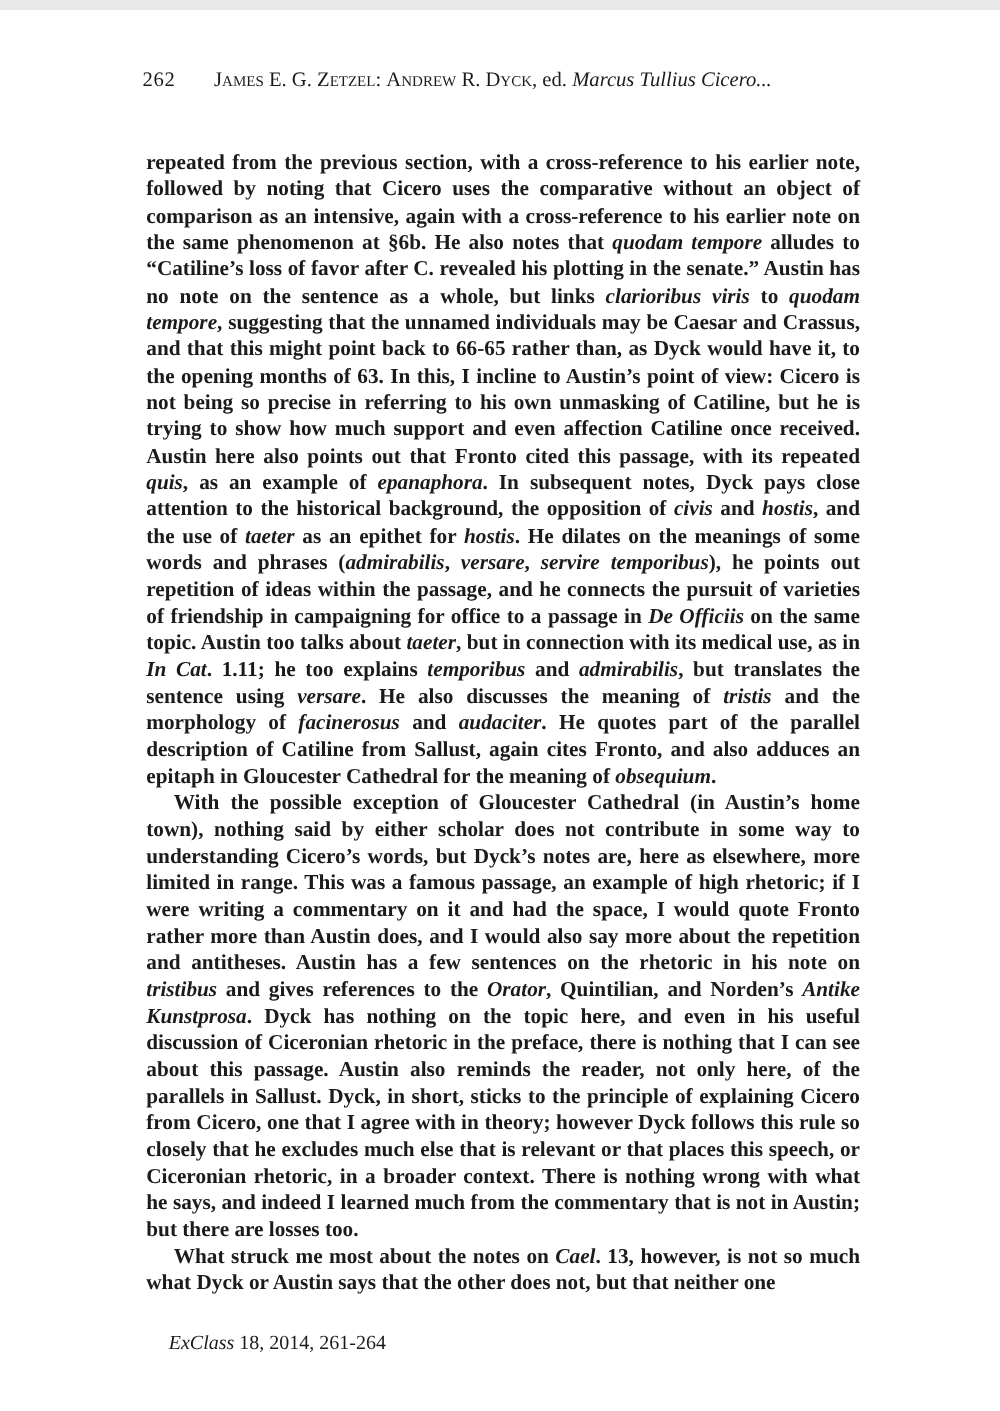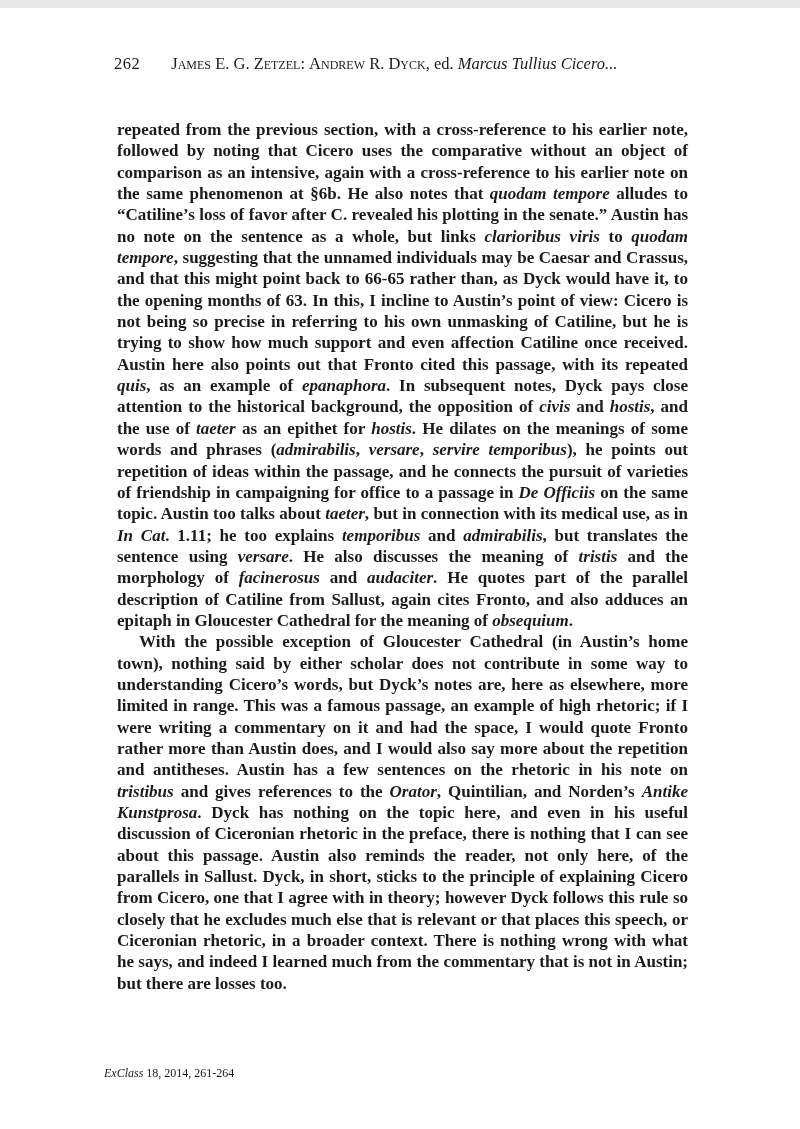--- a/index.html
+++ b/index.html
@@ -32,35 +32,36 @@
     width: 571px;
     font-size: 17px;
     line-height: 21.35px;
     text-align: justify;
   }
   .body-text p { margin: 0; padding: 0; font-weight: bold; }
   .body-text p.indent { text-indent: 22px; }
   .footer {
     position: absolute;
     top: 1058px;
-    left: 104px;
-    font-size: 12px;
+    left: 135px;
+    font-size: 16px;
   }
 </style>
 </head>
 <body>
 
 <div class="page">
 
   <div class="header">
     <span class="pagenum">262</span><span class="running-head"><span class="sc">James E. G. Zetzel</span><span>: </span><span class="sc">Andrew R. Dyck</span><span>, ed. </span><i>Marcus Tullius Cicero...</i></span>
   </div>
 
   <div class="body-text">
       <p class=""><span>repeated from the previous section, with a cross-reference to his earlier note, followed by noting that Cicero uses the comparative without an object of comparison as an intensive, again with a cross-reference to his earlier note on the same phenomenon at §6b. He also notes that </span><i>quodam tempore</i><span> alludes to “Catiline’s loss of favor after C. revealed his plotting in the senate.” Austin has no note on the sentence as a whole, but links </span><i>clarioribus viris</i><span> to </span><i>quodam tempore</i><span>, suggesting that the unnamed individuals may be Caesar and Crassus, and that this might point back to 66-65 rather than, as Dyck would have it, to the opening months of 63. In this, I incline to Austin’s point of view: Cicero is not being so precise in referring to his own unmasking of Catiline, but he is trying to show how much support and even affection Catiline once received. Austin here also points out that Fronto cited this passage, with its repeated </span><i>quis</i><span>, as an example of </span><i>epanaphora</i><span>. In subsequent notes, Dyck pays close attention to the historical background, the opposition of </span><i>civis</i><span> and </span><i>hostis</i><span>, and the use of </span><i>taeter</i><span> as an epithet for </span><i>hostis</i><span>. He dilates on the meanings of some words and phrases (</span><i>admirabilis</i><span>, </span><i>versare</i><span>, </span><i>servire temporibus</i><span>), he points out repetition of ideas within the passage, and he connects the pursuit of varieties of friendship in campaigning for office to a passage in </span><i>De Officiis</i><span> on the same topic. Austin too talks about </span><i>taeter</i><span>, but in connection with its medical use, as in </span><i>In Cat</i><span>. 1.11; he too explains </span><i>temporibus</i><span> and </span><i>admirabilis</i><span>, but translates the sentence using </span><i>versare</i><span>. He also discusses the meaning of </span><i>tristis</i><span> and the morphology of </span><i>facinerosus</i><span> and </span><i>audaciter</i><span>. He quotes part of the parallel description of Catiline from Sallust, again cites Fronto, and also adduces an epitaph in Gloucester Cathedral for the meaning of </span><i>obsequium</i><span>.</span></p>
       <p class="indent"><span>With the possible exception of Gloucester Cathedral (in Austin’s home town), nothing said by either scholar does not contribute in some way to understanding Cicero’s words, but Dyck’s notes are, here as elsewhere, more limited in range. This was a famous passage, an example of high rhetoric; if I were writing a commentary on it and had the space, I would quote Fronto rather more than Austin does, and I would also say more about the repetition and antitheses. Austin has a few sentences on the rhetoric in his note on </span><i>tristibus</i><span> and gives references to the </span><i>Orator</i><span>, Quintilian, and Norden’s </span><i>Antike Kunstprosa</i><span>. Dyck has nothing on the topic here, and even in his useful discussion of Ciceronian rhetoric in the preface, there is nothing that I can see about this passage. Austin also reminds the reader, not only here, of the parallels in Sallust. Dyck, in short, sticks to the principle of explaining Cicero from Cicero, one that I agree with in theory; however Dyck follows this rule so closely that he excludes much else that is relevant or that places this speech, or Ciceronian rhetoric, in a broader context. There is nothing wrong with what he says, and indeed I learned much from the commentary that is not in Austin; but there are losses too.</span></p>
+      <p class="indent"><span>What struck me most about the notes on </span><i>Cael</i><span>. 13, however, is not so much what Dyck or Austin says that the other does not, but that neither one</span></p>
     </div>
 
   <div class="footer">
     <i>ExClass</i><span> 18, 2014, 261-264</span>
   </div>
 
 </div>
 
 </body></html>

